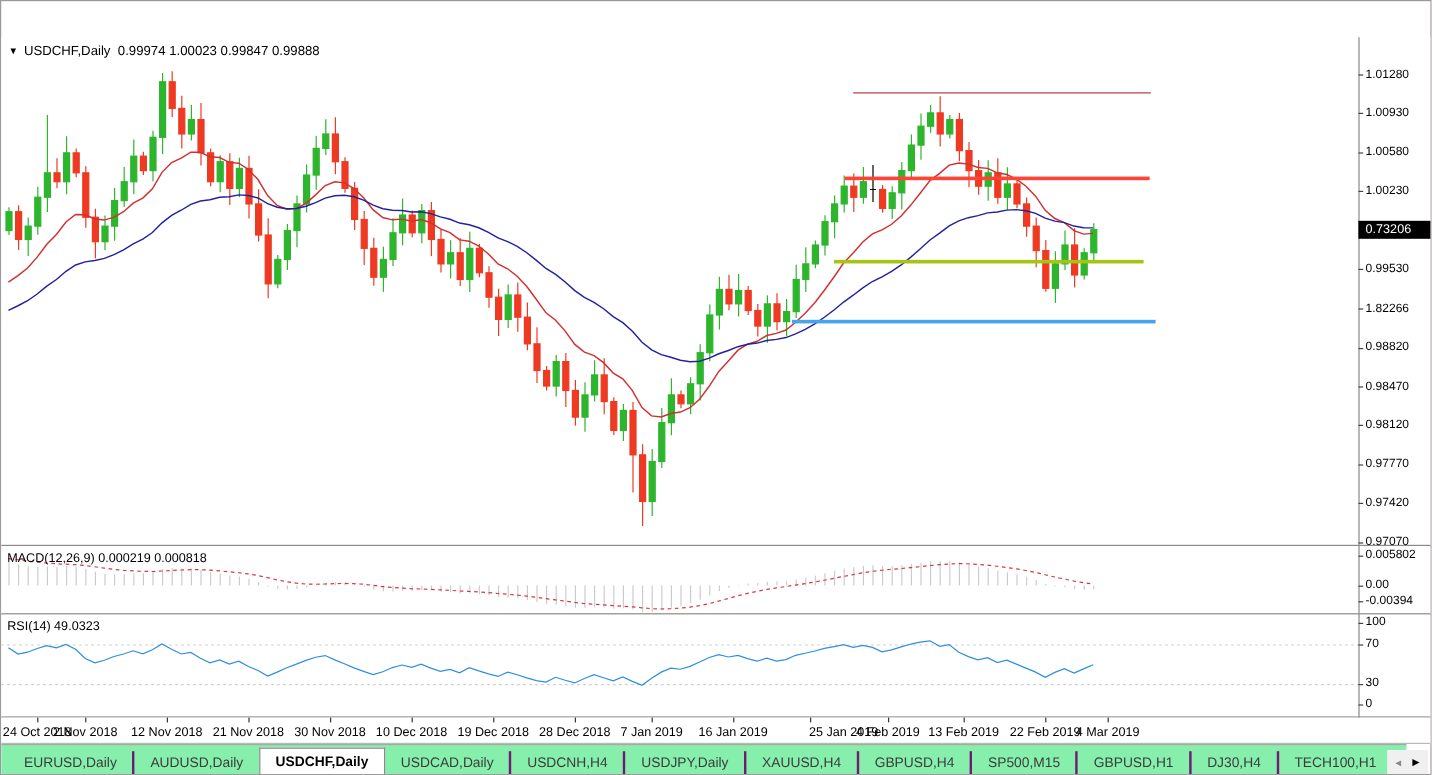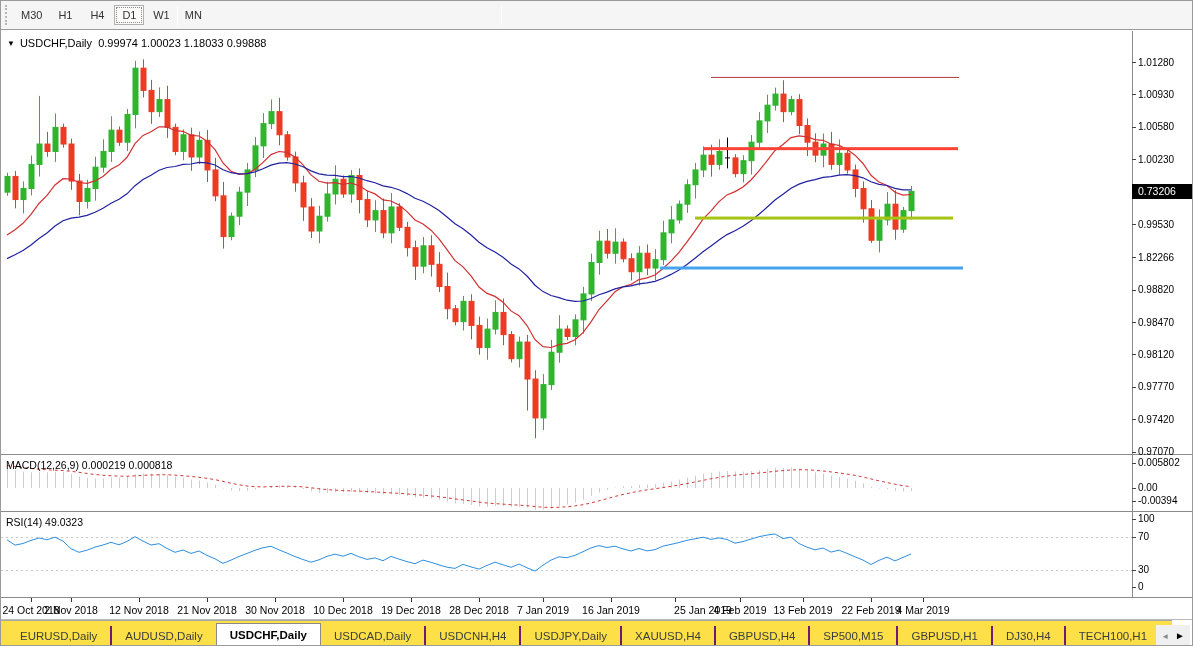--- a/index.html
+++ b/index.html
@@ -33,43 +33,37 @@
   .axlabel{position:absolute;left:1137px;z-index:8;font-size:10px;color:#000;white-space:nowrap;}
   .axtick{position:absolute;left:1131px;width:4px;height:1px;background:#444;z-index:8;}
   #curprice{position:absolute;left:1131px;width:62px;height:15px;background:#000;color:#fff;
     font-size:10.5px;line-height:15px;padding-left:6px;z-index:9;}
   
   #date-axis{position:absolute;left:0;top:597px;width:1193px;height:22px;background:#fff;
     border-bottom:1px solid #b9b9b9;z-index:6;}
   .dtick{position:absolute;top:0;width:1px;height:4px;background:#333;}
   .dlabel{position:absolute;top:6px;font-size:10.5px;color:#000;transform:translateX(-50%);white-space:nowrap;}
   
-  #tabbar{position:absolute;left:0;top:619px;width:1171px;height:27px;background:#fde047;
+  #tabbar{position:absolute;left:0;top:619px;width:1171px;height:27px;background:#86efac;
     border-top:1px solid #a8a8a8;display:flex;align-items:flex-end;padding-left:6px;overflow:hidden;}
   .tab{height:21px;line-height:20px;padding:0 13px;font-size:11.5px;color:#3c3c3c;
     border-left:2px solid #701a75;cursor:default;white-space:nowrap;}
   .tab:first-child{border-left:none;}
   .tab.active{background:#ffffff;border:1px solid #8a8a8a;border-bottom:none;height:24px;
     font-weight:bold;color:#000;line-height:22px;}
   .tab.active + .tab{border-left:none;}
   #tab-arrows{position:absolute;right:2px;top:624px;z-index:10;background:#f0f0f0;padding:0 2px;height:20px;}
   #tab-arrows span{display:inline-block;font-size:10px;color:#000;margin:0 3px;line-height:18px;}
   #tab-arrows .larr{font-size:8px;color:#888;}
 </style>
 </head>
 <body>
 
 <div id="win">
 
-  <div id="toolbar">
-    <div class="grip"></div>
-    <div id="tf-buttons"><div class="tfbtn" style="display: inline-block;">M30</div><div class="tfbtn" style="display: inline-block;">H1</div><div class="tfbtn" style="display: inline-block;">H4</div><div class="tfbtn active" style="display: inline-block;">D1</div><div class="tfbtn" style="display: inline-block;">W1</div><div class="tfbtn" style="display: inline-block;">MN</div></div>
-    <div class="tb-sep" style="left:176px;"></div>
-    <div class="tb-sep" style="left:500px;"></div>
-  </div>
 
   <div class="pane" id="pane-main"></div>
   <div class="pane" id="pane-macd"></div>
   <div class="pane" id="pane-rsi"></div>
   <div id="axis-divider"></div>
 
   <svg id="chart-svg" width="1131" height="597">
       <line x1="0" y1="536.5" x2="1131" y2="536.5" stroke="#c8c8c8" stroke-dasharray="2 3" stroke-width="1"></line>
       <line x1="0" y1="569.5" x2="1131" y2="569.5" stroke="#c8c8c8" stroke-dasharray="2 3" stroke-width="1"></line>
       <line x1="6.5" y1="487" x2="6.5" y2="467.07163532763525" stroke="#cccccc" stroke-width="1"></line>
@@ -417,21 +411,21 @@
       <rect x="908" y="190.40703296703325" width="5" height="19.24571428571403" fill="#2db52d" stroke="#2db52d" stroke-width="1"></rect>
       <polyline points="6,234.1 14,228.7 22,222.3 30,213.3 38,202.5 46,194.4 54,184.0 62,177.7 70,178.0 78,181.5 86,182.4 94,179.9 102,175.4 110,168.3 118,164.1 126,156.3 134,142.6 142,134.4 150,130.7 158,125.8 166,125.9 174,129.7 182,130.3 190,134.3 198,135.0 206,140.2 214,148.6 222,162.0 230,170.2 238,173.4 246,172.7 254,168.4 262,161.4 270,153.6 278,150.5 286,151.4 294,156.1 302,163.8 310,173.9 318,180.3 326,182.2 334,181.6 342,183.4 350,182.0 358,184.6 366,189.8 374,192.9 382,198.9 390,200.0 398,204.0 406,210.6 414,219.0 422,223.0 430,229.2 438,237.8 446,248.6 454,259.7 462,265.9 470,274.9 478,286.0 486,292.4 494,295.4 502,301.2 510,309.9 518,314.7 526,324.5 534,338.7 542,345.6 550,346.5 558,343.6 566,342.4 574,338.8 582,331.7 590,320.9 598,308.5 606,299.8 614,290.8 622,285.7 630,283.4 638,278.6 646,276.8 654,274.0 662,267.5 670,260.1 678,251.3 686,240.9 694,229.8 702,218.2 710,209.8 718,200.6 726,193.9 734,190.6 742,185.9 750,179.0 758,169.9 766,159.8 774,149.5 782,143.5 790,136.6 798,134.8 806,135.8 814,138.6 822,139.3 830,143.0 838,144.4 846,148.2 854,154.2 862,162.5 870,174.3 878,181.1 886,184.5 894,191.2 902,194.1 910,193.5" fill="none" stroke="#d03030" stroke-width="1.2"></polyline>
       <polyline points="6,257.6 14,253.8 22,249.6 30,244.0 38,237.5 46,231.9 54,225.1 62,219.8 70,217.2 78,216.1 86,214.3 94,211.2 102,207.2 110,202.2 118,198.3 126,192.8 134,184.7 142,178.5 150,174.2 158,169.3 166,166.5 174,165.5 182,163.4 190,163.0 198,161.4 206,161.9 214,164.0 222,168.7 230,171.7 238,172.9 246,172.7 254,170.9 262,167.8 270,164.1 278,162.1 286,161.7 294,163.0 302,165.8 310,169.9 318,172.9 326,174.2 334,174.4 342,175.6 350,175.5 358,177.0 366,179.7 374,181.7 382,184.9 390,186.3 398,188.8 406,192.6 414,197.3 422,200.3 430,204.4 438,209.6 446,216.0 454,222.7 462,227.7 470,234.0 478,241.2 486,246.8 494,251.0 502,256.3 510,262.9 518,267.9 526,275.0 534,284.2 542,290.6 550,294.5 558,296.7 566,299.2 574,300.4 582,300.0 590,297.5 598,293.8 606,291.1 614,287.9 622,285.9 630,284.9 638,282.8 646,281.8 654,280.3 662,277.2 670,273.4 678,268.9 686,263.4 694,257.3 702,250.7 710,245.0 718,238.9 726,233.6 734,229.7 742,225.2 750,219.8 758,213.3 766,206.3 774,199.0 782,193.3 790,187.2 798,183.1 806,180.4 814,178.7 822,176.4 830,175.6 838,174.1 846,173.7 854,174.6 862,176.8 870,180.8 878,183.3 886,184.5 894,187.4 902,188.8 910,188.9" fill="none" stroke="#2222a0" stroke-width="1.2"></polyline>
       <rect x="710" y="75.91318681318606" width="248" height="1" fill="#b23b3b"></rect>
       <rect x="703" y="146.15934065934027" width="254" height="3" fill="#ff4336"></rect>
       <rect x="694" y="215.5549450549453" width="258" height="3" fill="#a6c414"></rect>
       <rect x="659" y="265.5197802197801" width="303" height="3" fill="#46a3ee"></rect>
       <polyline points="6,538.8 14,544.1 22,542.5 30,539.4 38,537.0 46,538.8 54,536.1 62,540.1 70,547.7 78,551.3 86,549.2 94,546.1 102,544.0 110,541.3 118,543.8 126,540.4 134,535.7 142,540.1 150,544.0 158,542.7 166,547.5 174,551.3 182,549.0 190,552.4 198,550.0 206,554.4 214,557.8 222,562.4 230,559.1 238,555.5 246,552.4 254,549.3 262,546.7 270,545.3 278,548.9 286,552.1 294,555.6 302,558.5 310,561.2 318,558.8 326,555.3 334,553.2 342,555.2 350,552.4 358,555.8 366,558.4 374,556.9 382,559.7 390,555.4 398,558.1 406,560.6 414,562.7 422,559.1 430,561.3 438,563.9 446,566.2 454,567.4 462,563.4 470,565.9 478,568.1 486,564.4 494,561.2 502,563.8 510,566.3 518,563.1 526,566.8 534,570.1 542,564.2 550,559.1 558,555.8 566,556.7 574,554.3 582,550.7 590,546.9 598,544.6 606,546.5 614,545.2 622,547.9 630,550.0 638,547.5 646,549.9 654,548.7 662,545.1 670,543.4 678,541.5 686,539.3 694,537.8 702,536.2 710,538.4 718,536.9 726,538.5 734,542.2 742,540.5 750,538.1 758,535.7 766,534.1 774,533.0 782,537.6 790,536.2 798,542.5 806,546.2 814,548.8 822,547.0 830,551.1 838,549.1 846,552.4 854,555.8 862,559.1 870,563.5 878,559.3 886,556.2 894,559.9 902,556.4 910,553.0" fill="none" stroke="#2e8fe0" stroke-width="1"></polyline>
     </svg>
 
-  <div class="pane-label" id="main-label"><span class="dd-icon">▼</span><span>USDCHF,Daily</span>&nbsp;&nbsp;<span>0.99974 1.00023 1.18033 0.99888</span></div>
+  <div class="pane-label" id="main-label"><span class="dd-icon">▼</span><span>USDCHF,Daily</span>&nbsp;&nbsp;<span>0.99974 1.00023 0.99847 0.99888</span></div>
   <div class="pane-label" id="macd-label">MACD(12,26,9) 0.000219 0.000818</div>
   <div class="pane-label" id="rsi-label">RSI(14) 49.0323</div>
 
   <div id="curprice" style="top: 183.407px;">0.73206</div>
 
   <div id="date-axis">
       <div class="dtick" style="left: 30px;"></div>
       <div class="dlabel" style="left: 30px;">24 Oct 2018</div>
       <div class="dtick" style="left: 70px;"></div>
       <div class="dlabel" style="left: 70px;">2 Nov 2018</div>

